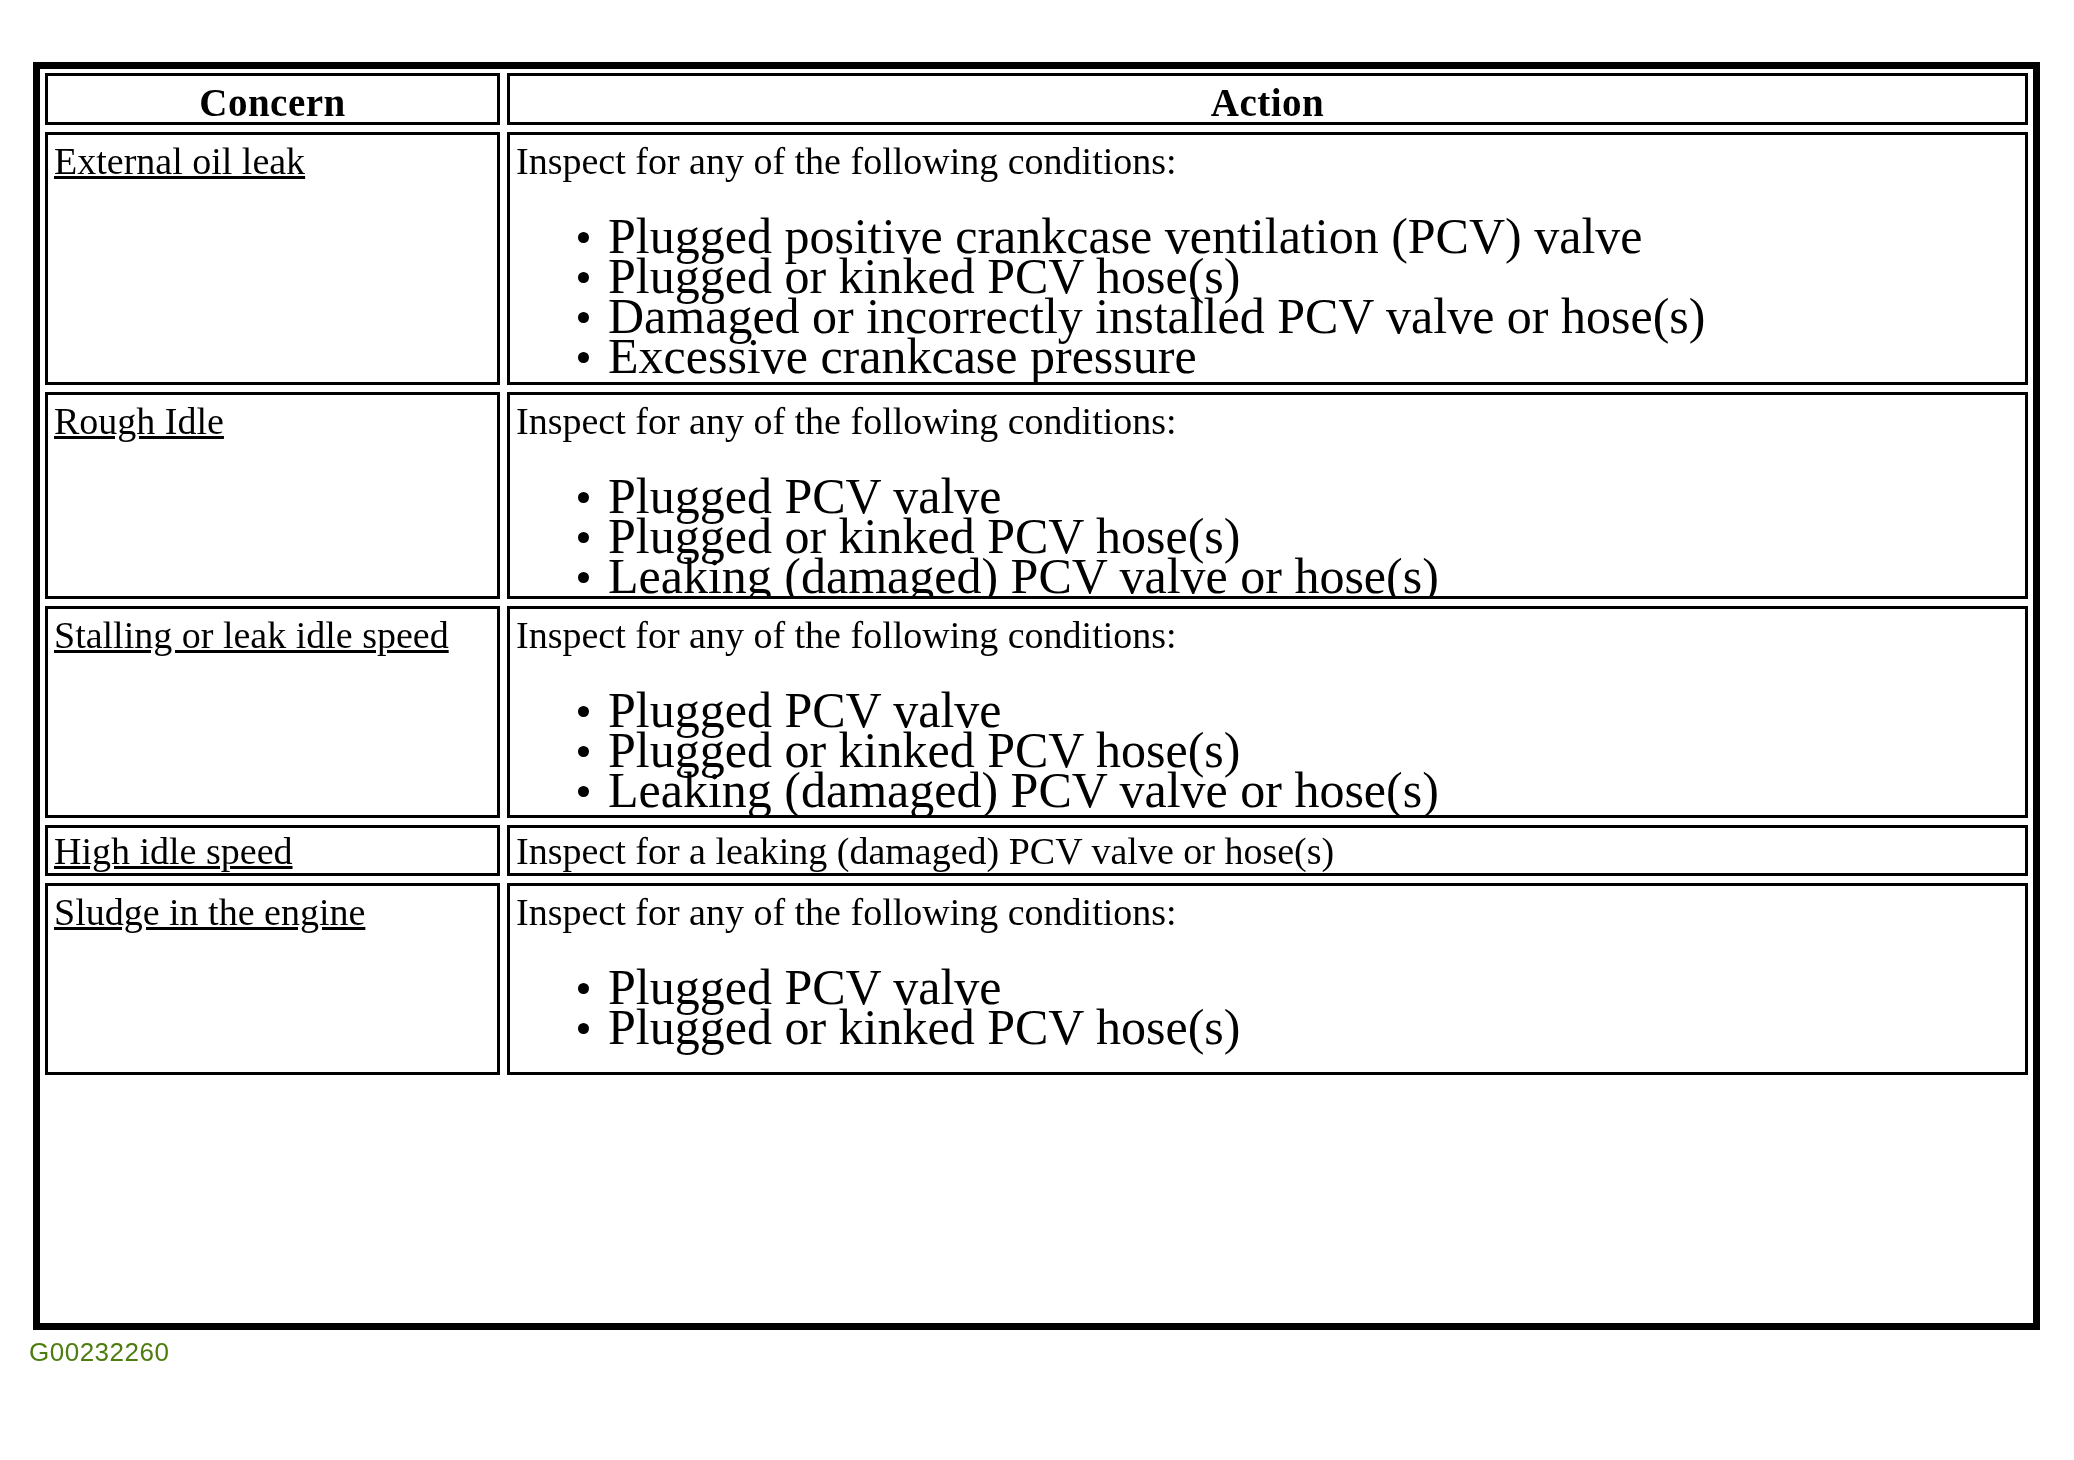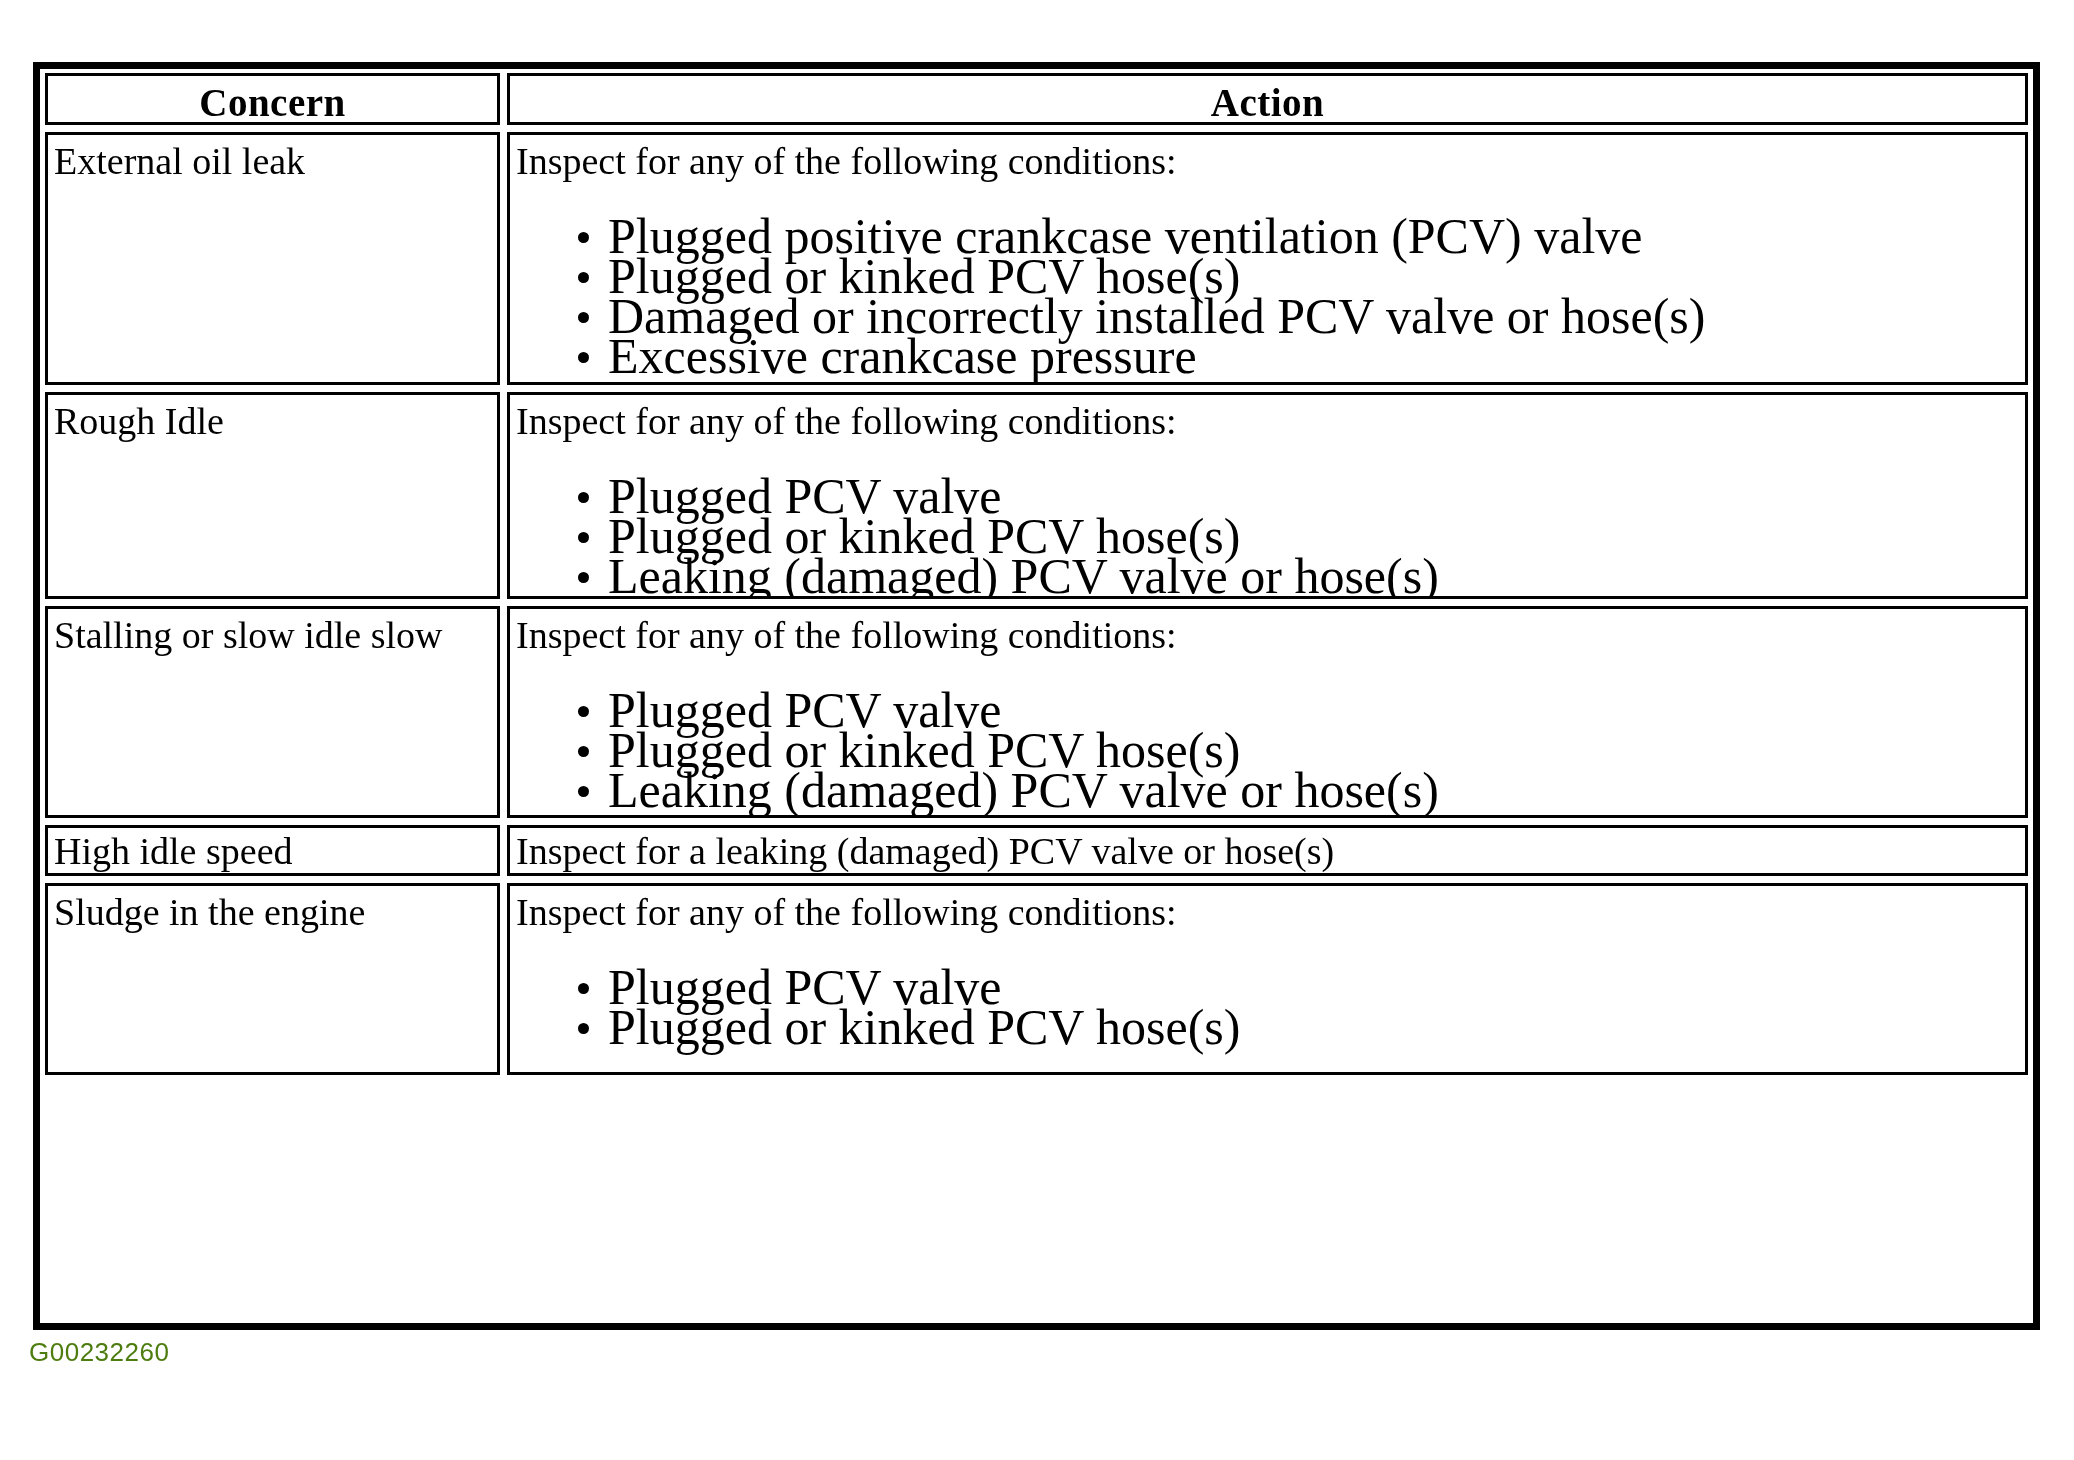--- a/index.html
+++ b/index.html
@@ -90,20 +90,21 @@
     line-height: 44px;
     letter-spacing: 0.5px;
     text-align: center;
   }
 
   
   .concern-text {
     font-size: 38px;
     line-height: 46px;
     white-space: nowrap;
+    text-decoration: underline;
   }
 
   
   .action-lead {
     font-size: 38px;
     line-height: 46px;
     white-space: nowrap;
   }
 
   .bullets {
@@ -199,21 +200,21 @@
           <ul class="bullets">
             <li><span class="dot"></span><span>Plugged PCV valve</span></li>
             <li><span class="dot"></span><span>Plugged or kinked PCV hose(s)</span></li>
             <li><span class="dot"></span><span>Leaking (damaged) PCV valve or hose(s)</span></li>
           </ul>
         </div>
       </div>
 
       <div class="row row-3">
         <div class="cell cell-concern">
-          <div class="concern-text">Stalling or slow idle slow</div>
+          <div class="concern-text">Stalling or leak idle speed</div>
         </div>
         <div class="cell cell-action">
           <div class="action-lead">Inspect for any of the following conditions:</div>
           <ul class="bullets">
             <li><span class="dot"></span><span>Plugged PCV valve</span></li>
             <li><span class="dot"></span><span>Plugged or kinked PCV hose(s)</span></li>
             <li><span class="dot"></span><span>Leaking (damaged) PCV valve or hose(s)</span></li>
           </ul>
         </div>
       </div>

